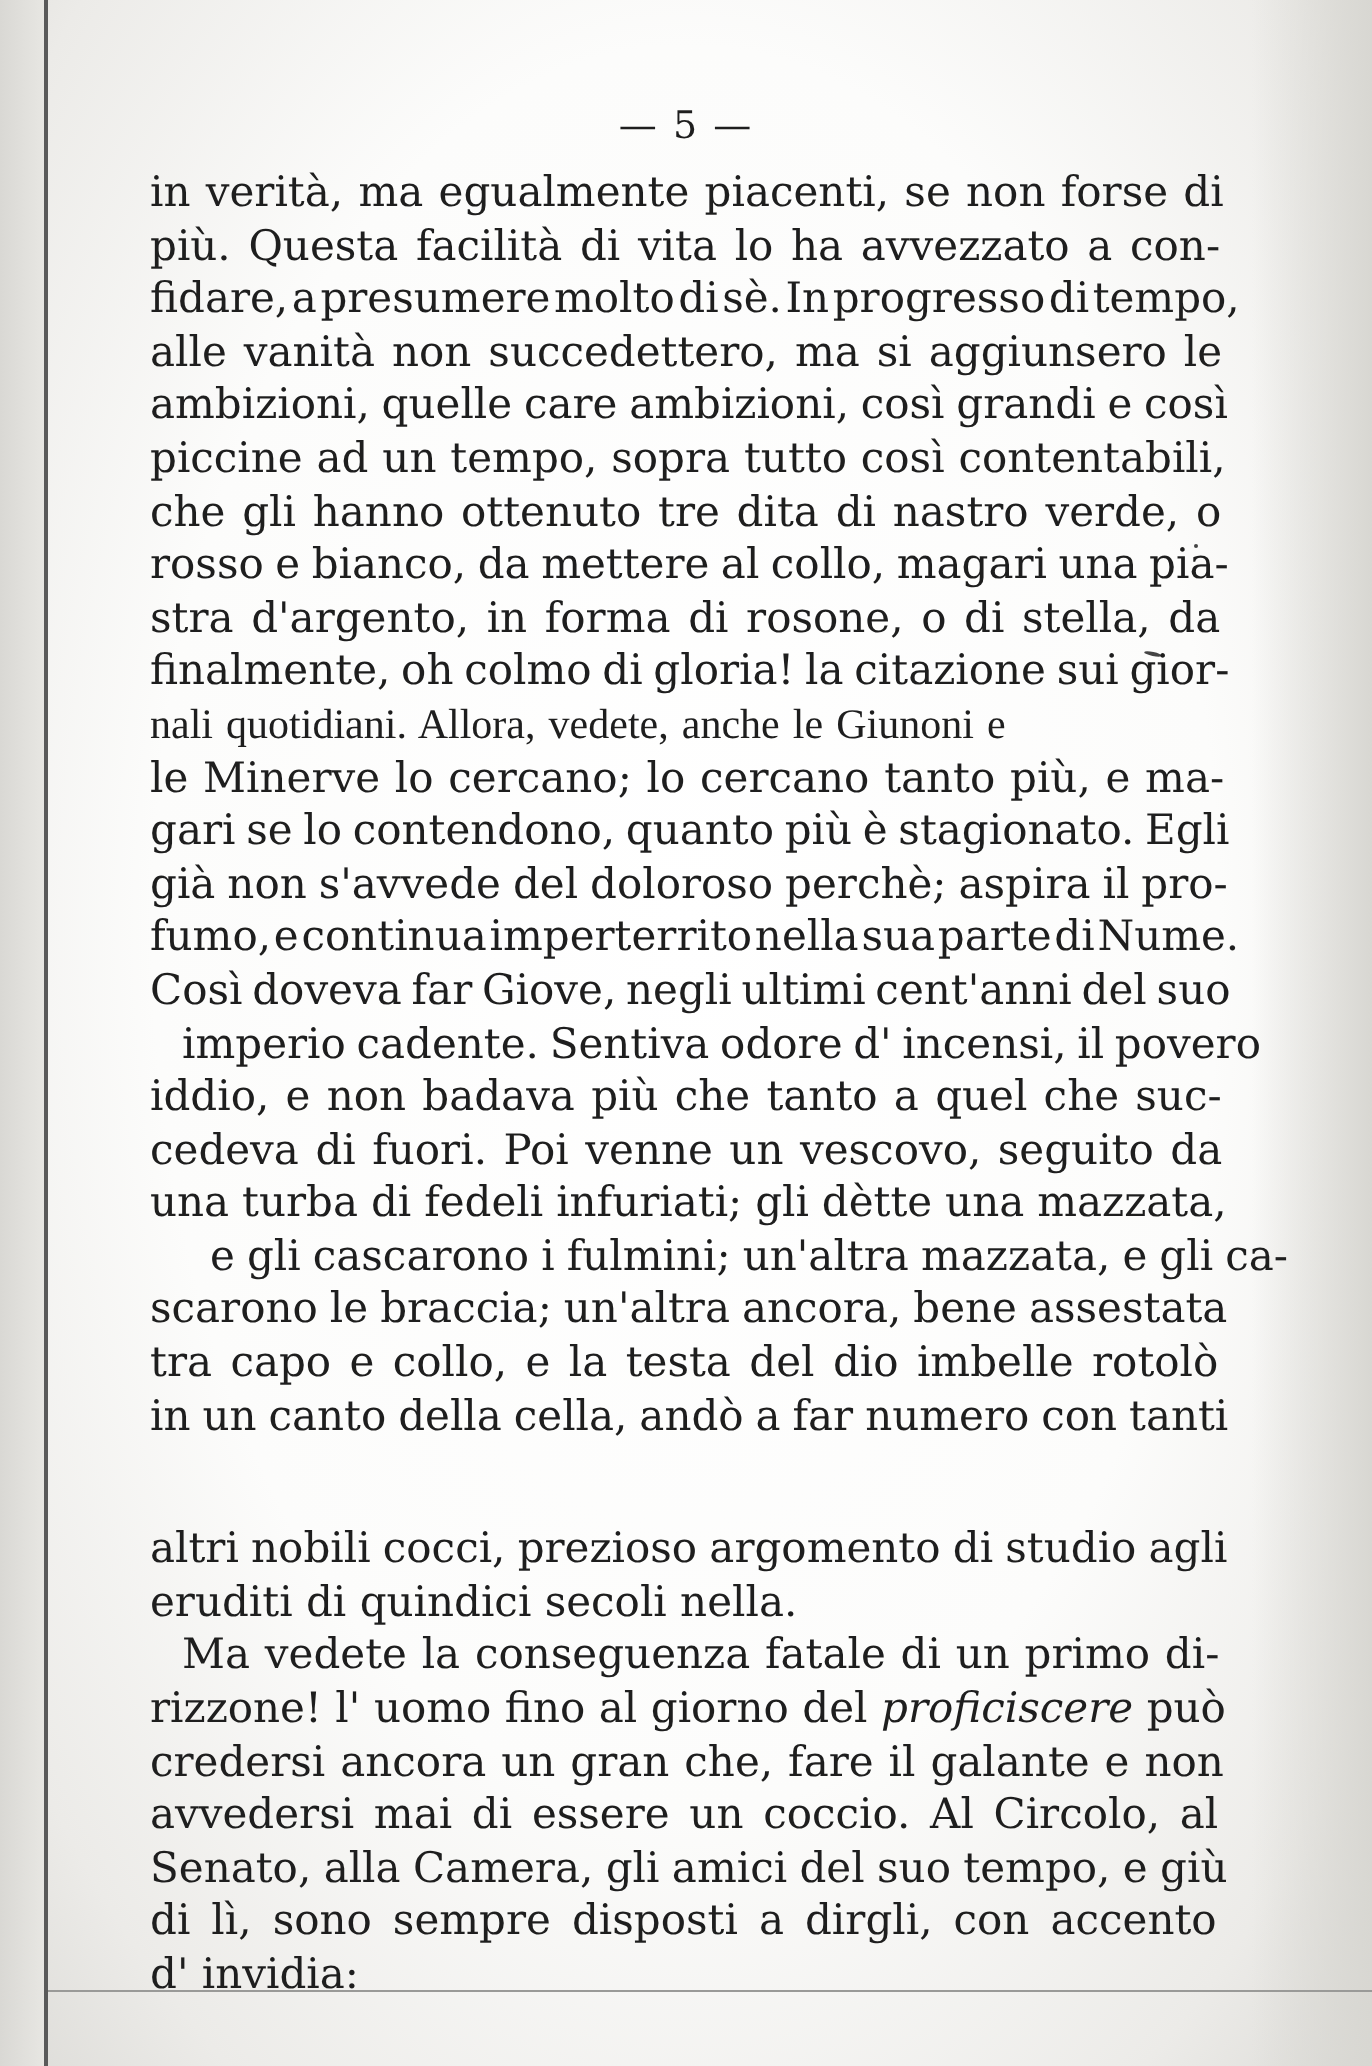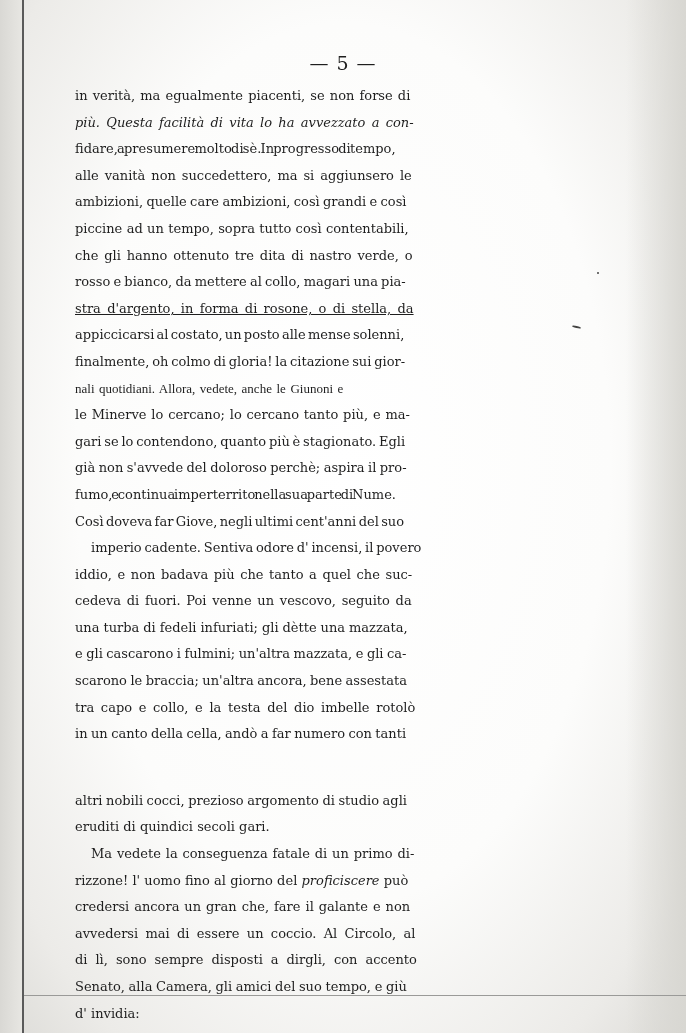--- a/index.html
+++ b/index.html
@@ -32,21 +32,21 @@
   }
   .speck { position: absolute; background: #444; border-radius: 50%; }
   .speck.s1 { left: 572px; top: 326px; width: 9px; height: 2px; transform: rotate(12deg); }
   .speck.s2 { left: 597px; top: 272px; width: 2px; height: 2px; }
   .page-number {
     position: absolute; left: 0; width: 686px; top: 52px;
     text-align: center; font-size: 19px; letter-spacing: 1px;
   }
   .text-block {
     position: absolute; left: 75px; top: 83px; width: 466px;
-    font-size: 13px; line-height: 26.6px;
+    font-size: 21px; line-height: 26.6px;
   }
   .line {
     display: block; text-align: justify; text-align-last: justify;
     white-space: nowrap; height: 26.6px;
   }
   .line.last { text-align-last: left; }
   .line.indent { padding-left: 16px; }
   em { font-style: italic; }
 </style>
 </head>
@@ -57,47 +57,46 @@
   <div class="edge-right"></div>
   <div class="rule-vertical"></div>
   <div class="rule-horizontal"></div>
   <div class="speck s1"></div>
   <div class="speck s2"></div>
 
   <div class="page-number">— 5 —</div>
 
   <div class="text-block">
     <span class="line" style="white-space: nowrap; display: block; word-spacing: 0.972656px; text-align: left; text-align-last: left;">in verità, ma egualmente piacenti, se non forse di</span>
-    <span class="line" style="white-space: nowrap; display: block; word-spacing: 2.16493px; text-align: center; text-align-last: left; font-style: italic;">più. Questa facilità di vita lo ha avvezzato a con-</span>
+    <span class="line" style="white-space: nowrap; display: block; word-spacing: 2.16493px; text-align: center; text-align-last: left;">più. Questa facilità di vita lo ha avvezzato a con-</span>
     <span class="line" style="white-space: nowrap; display: block; word-spacing: -4.89062px; text-align: right; text-align-last: left;">fidare, a presumere molto di sè. In progresso di tempo,</span>
     <span class="line" style="white-space: nowrap; display: block; word-spacing: 1.82589px; text-align: left; text-align-last: left;">alle vanità non succedettero, ma si aggiunsero le</span>
     <span class="line" style="white-space: nowrap; display: block; word-spacing: -0.799107px; text-align: left; text-align-last: left;">ambizioni, quelle care ambizioni, così grandi e così</span>
     <span class="line" style="white-space: nowrap; display: block; word-spacing: 0.256696px; text-align: left; text-align-last: left;">piccine ad un tempo, sopra tutto così contentabili,</span>
     <span class="line" style="white-space: nowrap; display: block; word-spacing: 1.72396px; text-align: left; text-align-last: left;">che gli hanno ottenuto tre dita di nastro verde, o</span>
     <span class="line" style="white-space: nowrap; display: block; word-spacing: -0.921875px; text-align: left; text-align-last: left;">rosso e bianco, da mettere al collo, magari una pia-</span>
-    <span class="line" style="white-space: nowrap; display: block; word-spacing: 2.13889px; text-align: center; text-align-last: left; text-decoration: underline;">stra d'argento, in forma di rosone, o di stella, da</span>
-    <span class="line" style="white-space: nowrap; display: block; word-spacing: -1.90848px; text-align: left; text-align-last: left;">appiccicarsi al costato, un posto alle mense solenni,</span>
+    <span class="line" style="white-space: nowrap; display: block; word-spacing: 2.13889px; text-align: center; text-align-last: left;">stra d'argento, in forma di rosone, o di stella, da</span>
     <span class="line" style="white-space: nowrap; display: block; word-spacing: -1.30469px; text-align: left; text-align-last: left;">finalmente, oh colmo di gloria! la citazione sui gior-</span>
     <span class="line" style="white-space: nowrap; display: block; word-spacing: 1.3058px; text-align: center; text-align-last: left; font-family: Liberation Serif, serif;">nali quotidiani. Allora, vedete, anche le Giunoni e</span>
     <span class="line" style="white-space: nowrap; display: block; word-spacing: 0.703125px; text-align: left; text-align-last: left;">le Minerve lo cercano; lo cercano tanto più, e ma-</span>
     <span class="line" style="white-space: nowrap; display: block; word-spacing: -1.32812px; text-align: left; text-align-last: left;">gari se lo contendono, quanto più è stagionato. Egli</span>
     <span class="line" style="white-space: nowrap; display: block; word-spacing: -0.683594px; text-align: left; text-align-last: left;">già non s'avvede del doloroso perchè; aspira il pro-</span>
     <span class="line" style="white-space: nowrap; display: block; word-spacing: -5.29492px; text-align: left; text-align-last: left;">fumo, e continua imperterrito nella sua parte di Nume.</span>
     <span class="line" style="white-space: nowrap; display: block; word-spacing: -1.76953px; text-align: left; text-align-last: left;">Così doveva far Giove, negli ultimi cent'anni del suo</span>
     <span class="line" style="white-space: nowrap; display: block; word-spacing: -1.32366px; text-align: right; text-align-last: left; margin-left: 16px;">imperio cadente. Sentiva odore d' incensi, il povero</span>
     <span class="line" style="white-space: nowrap; display: block; word-spacing: 1.45156px; text-align: left; text-align-last: left;">iddio, e non badava più che tanto a quel che suc-</span>
     <span class="line" style="white-space: nowrap; display: block; word-spacing: 1.58398px; text-align: left; text-align-last: left;">cedeva di fuori. Poi venne un vescovo, seguito da</span>
     <span class="line" style="white-space: nowrap; display: block; word-spacing: -0.208984px; text-align: left; text-align-last: left;">una turba di fedeli infuriati; gli dètte una mazzata,</span>
-    <span class="line" style="white-space: nowrap; display: block; word-spacing: -0.638889px; text-align: left; text-align-last: left;">e gli cascarono i fulmini; un'altra mazzata, e gli ca-</span>
+    <span class="line" style="white-space: nowrap; display: block; word-spacing: -0.638889px; text-align: left; text-align-last: left; margin-left: 30px;">e gli cascarono i fulmini; un'altra mazzata, e gli ca-</span>
     <span class="line" style="white-space: nowrap; display: block; word-spacing: -0.669271px; text-align: left; text-align-last: left;">scarono le braccia; un'altra ancora, bene assestata</span>
     <span class="line" style="white-space: nowrap; display: block; word-spacing: 2.52969px; text-align: left; text-align-last: left;">tra capo e collo, e la testa del dio imbelle rotolò</span>
     <span class="line" style="white-space: nowrap; display: block; word-spacing: -0.704688px; text-align: left; text-align-last: left;">in un canto della cella, andò a far numero con tanti</span>
     <span class="line" style="white-space: nowrap; display: block; word-spacing: -0.571429px; text-align: left; text-align-last: left; margin-top: 40px;">altri nobili cocci, prezioso argomento di studio agli</span>
-    <span class="line last">eruditi di quindici secoli gari.</span>
+    <span class="line last">eruditi di quindici secoli nella.</span>
     <span class="line indent" style="white-space: nowrap; display: block; word-spacing: 0.71875px; text-align: left; text-align-last: left;">Ma vedete la conseguenza fatale di un primo di-</span>
     <span class="line" style="white-space: nowrap; display: block; word-spacing: 0.0917969px; text-align: left; text-align-last: left;"><span>rizzone! l' uomo fino al giorno del </span><em>proficiscere</em><span> può</span></span>
     <span class="line" style="white-space: nowrap; display: block; word-spacing: 0.814236px; text-align: left; text-align-last: left;">credersi ancora un gran che, fare il galante e non</span>
     <span class="line" style="white-space: nowrap; display: block; word-spacing: 3.17969px; text-align: left; text-align-last: left;">avvedersi mai di essere un coccio. Al Circolo, al</span>
+    <span class="line" style="white-space: nowrap; display: block; word-spacing: -0.477431px; text-align: left; text-align-last: left;">Senato, alla Camera, gli amici del suo tempo, e giù</span>
     <span class="line" style="white-space: nowrap; display: block; word-spacing: 3.84766px; text-align: left; text-align-last: left;">di lì, sono sempre disposti a dirgli, con accento</span>
-    <span class="line" style="white-space: nowrap; display: block; word-spacing: -0.477431px; text-align: left; text-align-last: left;">Senato, alla Camera, gli amici del suo tempo, e giù</span>
     <span class="line last">d' invidia:</span>
   </div>
 </div>
 
 </body></html>

